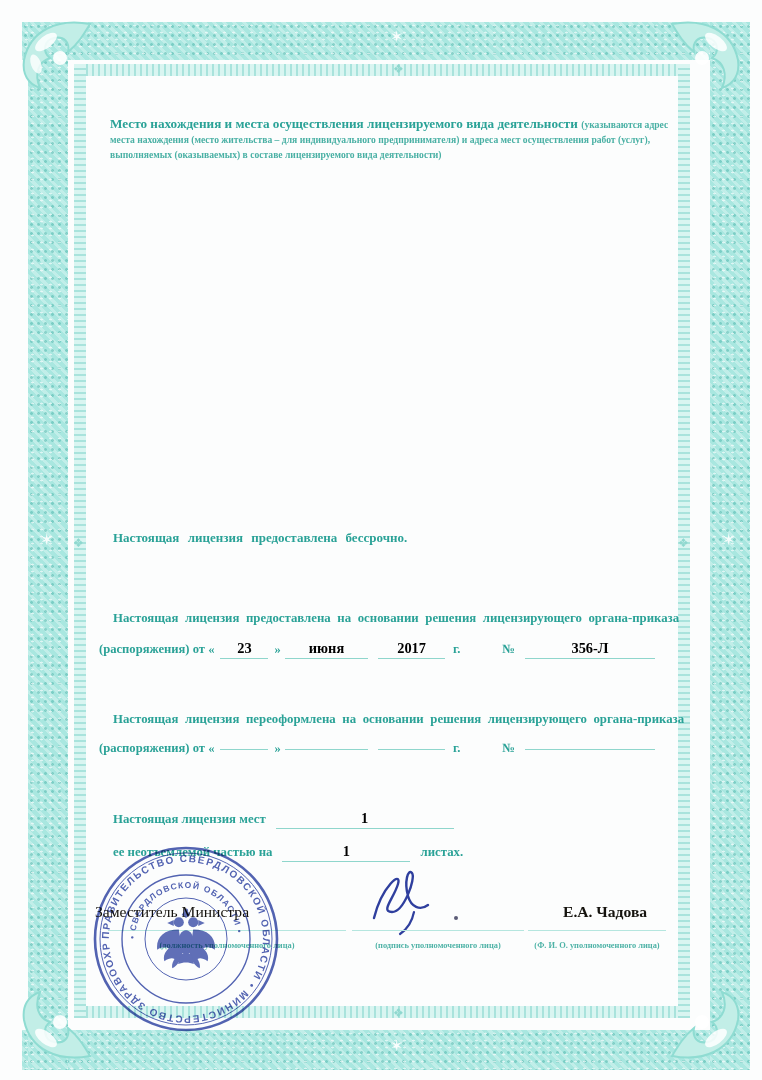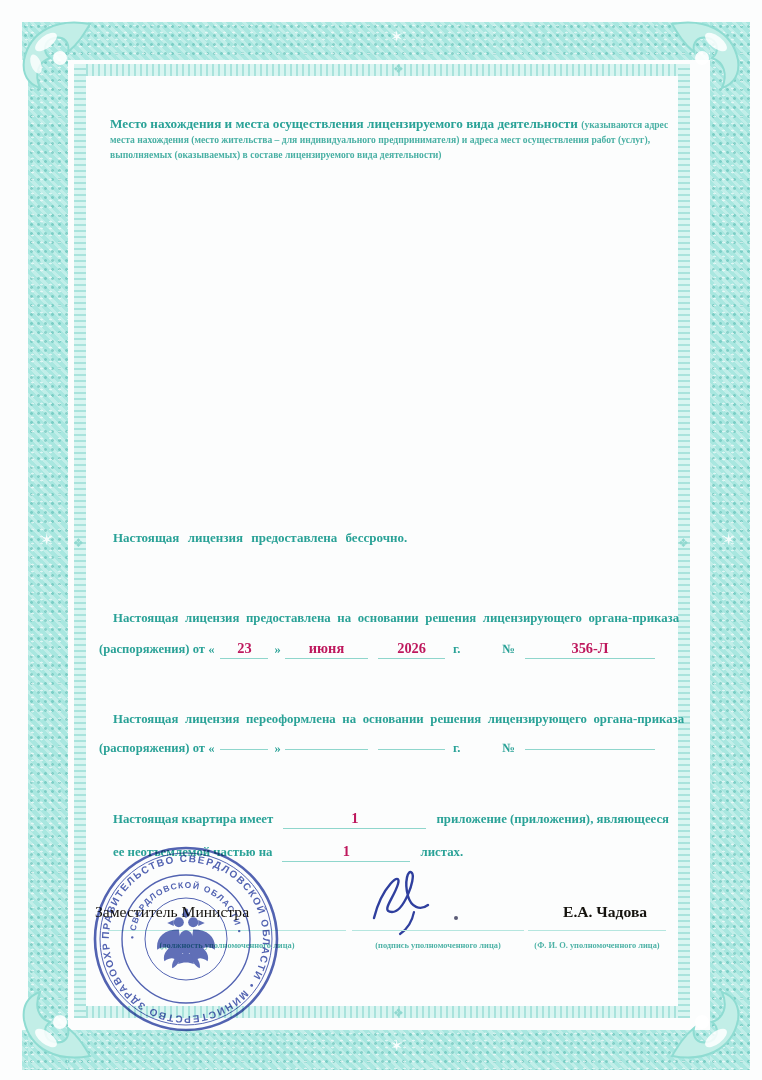--- a/index.html
+++ b/index.html
@@ -50,21 +50,21 @@
     font-size:15.4px;line-height:23px;letter-spacing:.2px;}
   .termless{left:113px;top:530px;font-size:13px;word-spacing:5px;white-space:nowrap;}
   .para{font-size:12.8px;word-spacing:3.4px;white-space:nowrap;}
   .granted-line{left:113px;top:611px;width:556px;}
   .reissued-line{left:113px;top:712px;width:556px;text-align:center;}
   .form-row{left:99px;top:640px;width:556px;display:flex;align-items:center;
     font-size:12.6px;white-space:nowrap;}
   .row-granted{top:638px;}
   .row-reissued{top:741px;}
   .fill{display:inline-block;border-bottom:1.4px solid #8fd6cc;text-align:center;
-    color:#be185d;font-weight:bold;font-size:14.4px;line-height:17px;padding-bottom:1px;}
+    color:#000000;font-weight:bold;font-size:14.4px;line-height:17px;padding-bottom:1px;}
   .w-day{width:62px;margin:0 6px;}
   .w-month{width:108px;margin:0 10px 0 4px;}
   .w-year{width:86px;margin-right:8px;}
   .w-num{width:168px;margin-left:10px;}
   .sp{margin-left:42px;}
   .attach-row{display:flex;align-items:baseline;font-size:12.8px;white-space:nowrap;}
   .attach-1{left:113px;top:810px;width:556px;}
   .attach-2{left:113px;top:843px;width:556px;}
   .w-cnt{width:178px;margin:0 10px;}
   .w-sheets{width:128px;margin:0 10px;}
@@ -131,42 +131,41 @@
   </div>
 
   <div class="content-item para teal granted-line">Настоящая лицензия предоставлена на основании решения лицензирующего органа-приказа</div>
 
   <div class="content-item termless teal">Настоящая лицензия предоставлена бессрочно.</div>
   <div class="content-item form-row row-granted" style="top:640px;">
     <span class="teal">(распоряжения)  от «</span>
     <span class="fill w-day">23</span>
     <span class="teal">»</span>
     <span class="fill w-month">июня</span>
-    <span class="fill w-year">2026</span>
+    <span class="fill w-year">2017</span>
     <span class="teal">г.</span>
     <span class="teal sp">№</span>
     <span class="fill w-num">356-Л</span>
   </div>
 
   <div class="content-item para teal reissued-line">Настоящая лицензия переоформлена на основании решения лицензирующего органа-приказа</div>
   <div class="content-item form-row row-reissued">
     <span class="teal">(распоряжения)  от «</span>
     <span class="fill w-day"></span>
     <span class="teal">»</span>
     <span class="fill w-month"></span>
     <span class="fill w-year"></span>
     <span class="teal">г.</span>
     <span class="teal sp">№</span>
     <span class="fill w-num"></span>
   </div>
 
   <div class="content-item attach-row attach-1">
-    <span class="teal">Настоящая квартира имеет</span>
+    <span class="teal">Настоящая лицензия мест</span>
     <span class="fill w-cnt">1</span>
-    <span class="teal">приложение (приложения), являющееся</span>
   </div>
   <div class="content-item attach-row attach-2">
     <span class="teal">ее неотъемлемой частью на</span>
     <span class="fill w-sheets">1</span>
     <span class="teal">листах.</span>
   </div>
 
   <div class="content-item sign-pos">Заместитель Министра</div>
   <svg class="content-item signature-svg" width="104" height="72" viewBox="0 0 104 72">
     <path d="M8,52 C16,20 36,4 32,18 C28,32 14,46 26,46 C38,46 50,12 46,7 C42,2 38,16 42,30 C45,41 54,45 62,39" fill="none" stroke="#2f3f9e" stroke-width="2.4" stroke-linecap="round"></path>

